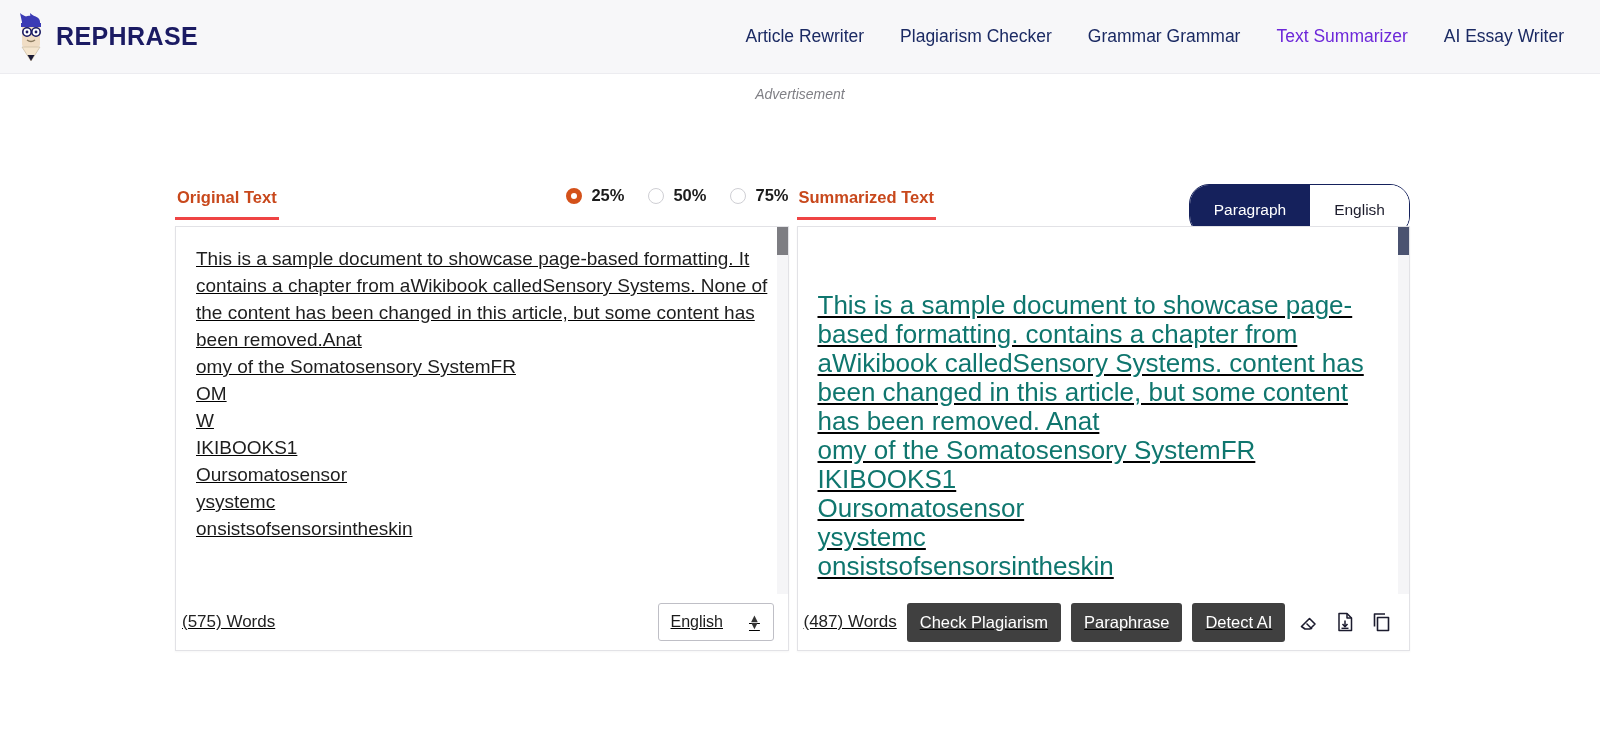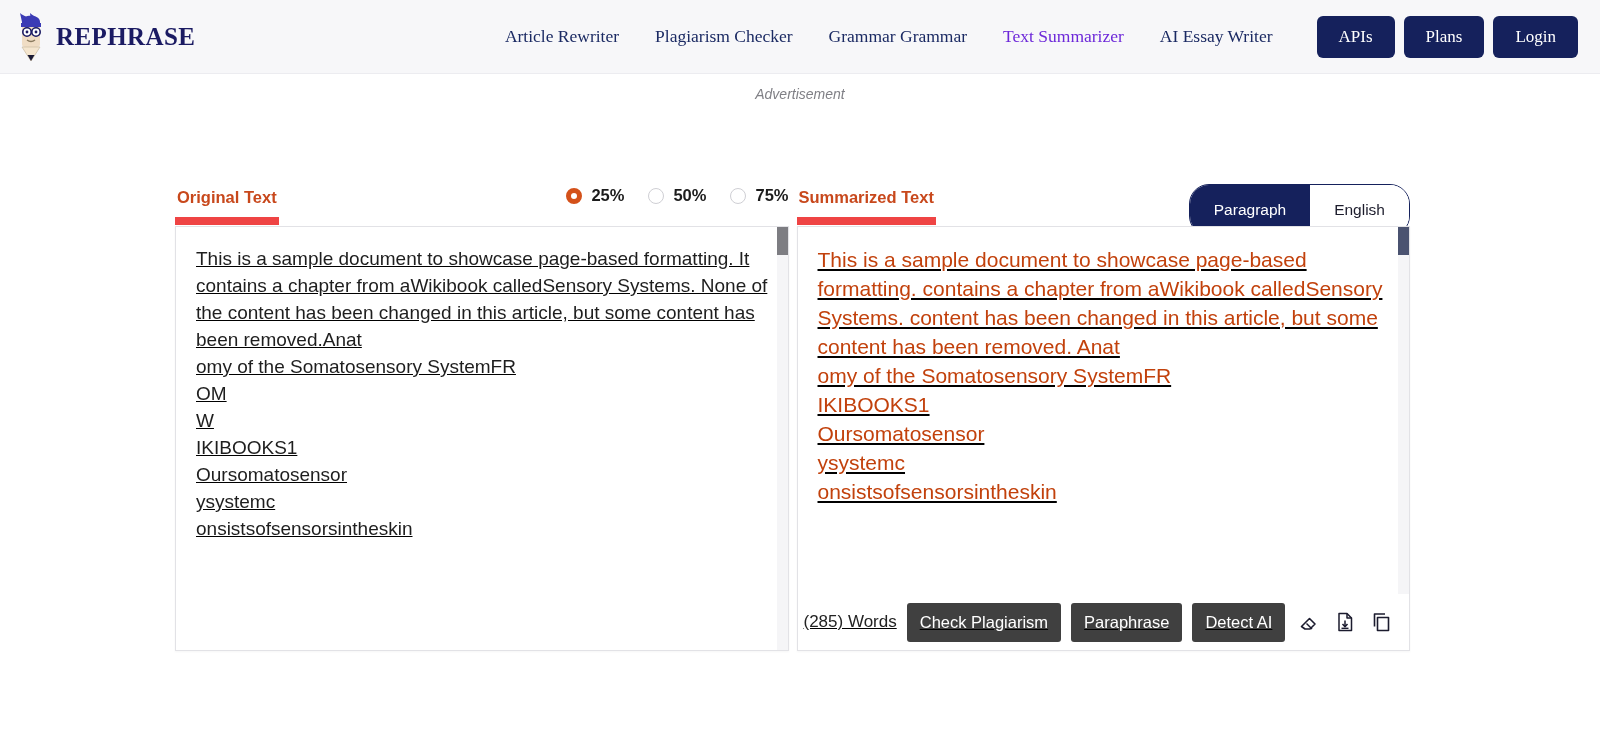--- a/index.html
+++ b/index.html
@@ -10,21 +10,20 @@
     overflow: hidden;
   }
 
   
   .header {
     height: 74px;
     background: #f7f7f9;
     border-bottom: 1px solid #ececf0;
     display: flex;
     padding: 0 22px 0 14px;
-    font-family: Liberation Serif, serif;
   }
   .brand { display: flex; align-items: center; gap: 8px; }
   .brand-logo { width: 34px; height: 52px; position: relative; }
   .brand-name {
     font-size: 25px; font-weight: bold; color: #1b1b63;
     letter-spacing: 0.4px;
   }
   .nav {
     margin-left: auto;
     display: flex; align-items: center; gap: 8px;
@@ -76,21 +75,21 @@
     height: 42px;
     display: flex;
     align-items: flex-start;
     position: relative;
   }
   .panel-title {
     font-size: 16.5px;
     font-weight: bold;
     color: #c8481c;
     padding: 4px 2px 10px 2px;
-    border-bottom: 8px solid #ef4444;
+    border-bottom: 3px solid #ef4444;
     display: inline-block;
   }
   .head-right {
     margin-left: auto;
     display: flex;
     align-items: center;
   }
 
   
   .radio-group { display: flex; align-items: flex-end; gap: 24px; padding-top: 2px; }
@@ -142,23 +141,24 @@
     position: relative;
   }
   .editor-text {
     font-size: 19px;
     color: #1e1e1e;
     line-height: 27px;
     white-space: pre-line;
     word-wrap: break-word;
   }
   .editor-text.summary {
-    color: #c2410c;
+    color: #0f766e;
     line-height: 29px;
-    font-size: 21px;
+    font-size: 26px;
+    margin-top: 46px;
   }
   .editor-foot {
     height: 56px;
     display: flex;
     align-items: center;
     padding: 0 14px 0 6px;
     gap: 10px;
     background: #fff;
   }
   .word-count { font-size: 17px; color: #232323; white-space: nowrap; }
@@ -236,25 +236,20 @@
     </div>
     <span class="brand-name">REPHRASE</span>
   </div>
 
   <div class="nav">
     <span class="nav-link">Article Rewriter</span>
     <span class="nav-link">Plagiarism Checker</span>
     <span class="nav-link">Grammar Grammar</span>
     <span class="nav-link active">Text Summarizer</span>
     <span class="nav-link">AI Essay Writer</span>
-    <div class="nav-btns">
-      <button class="nav-btn">APIs</button>
-      <button class="nav-btn">Plans</button>
-      <button class="nav-btn">Login</button>
-    </div>
   </div>
 </div>
 
 <div class="ad-area">
   <div class="ad-label">Advertisement</div>
 </div>
 
 <div class="main">
   <div class="panels">
 
@@ -286,20 +281,32 @@
 OM
  W
 IKIBOOKS1
 Oursomatosensor
 ysystemc
 onsistsofsensorsintheskin</div>
           <div class="sb-track">
             <div class="sb-thumb"></div>
           </div>
         </div>
+        <div class="editor-foot">
+          <span class="word-count">(575) Words</span>
+          <div class="foot-right">
+            <div class="lang-select">
+              <span>English</span>
+              <span class="spin">
+                <span>▲</span>
+                  <span>▼</span>
+              </span>
+            </div>
+          </div>
+        </div>
       </div>
     </div>
 
     <div class="panel">
       <div class="panel-head">
         <span class="panel-title">Summarized Text</span>
         <div class="head-right">
           <div class="seg">
             <div class="seg-btn active">Paragraph</div>
             <div class="seg-btn">English</div>
@@ -313,21 +320,21 @@
 omy of the Somatosensory SystemFR
 IKIBOOKS1
 Oursomatosensor
 ysystemc
 onsistsofsensorsintheskin</div>
           <div class="sb-track">
             <div class="sb-thumb navy"></div>
           </div>
         </div>
         <div class="editor-foot">
-          <span class="word-count">(285) Words</span>
+          <span class="word-count">(487) Words</span>
           <button class="action-btn">Check Plagiarism</button>
           <button class="action-btn">Paraphrase</button>
           <button class="action-btn">Detect AI</button>
 
           <div class="icon-btn">
             <svg width="24" height="24" viewBox="0 0 24 24" fill="none" stroke="#1b1b2e" stroke-width="1.6" stroke-linejoin="round">
               <path d="M4.5 16.5 L12.5 8.5 L18 14 L13 19 L8 19 Z"></path>
               <line x1="9.5" y1="13.5" x2="15" y2="19" stroke-width="1.4"></line>
             </svg>
           </div>

